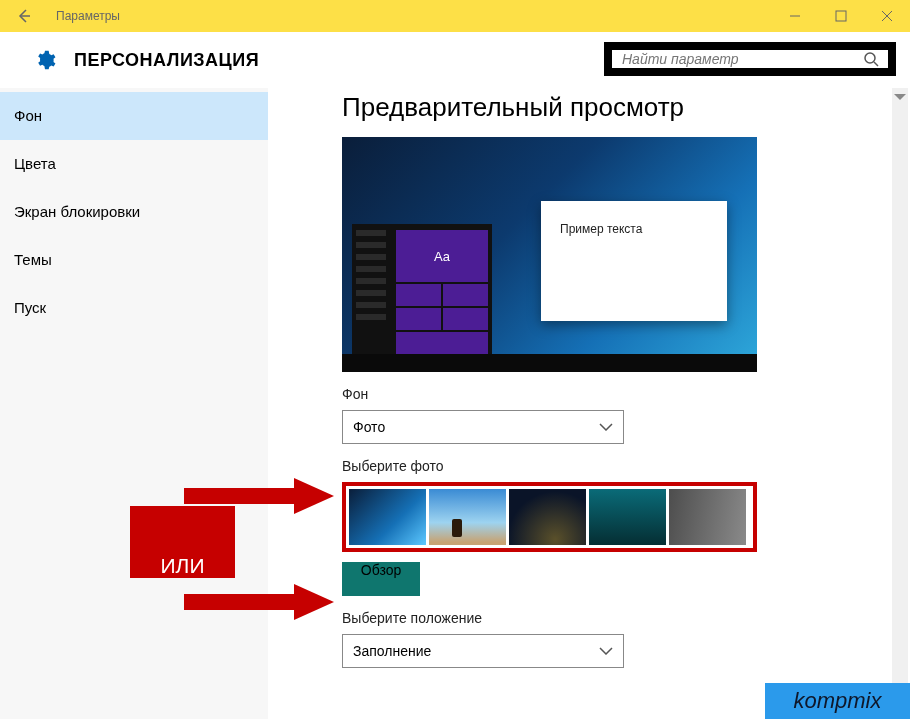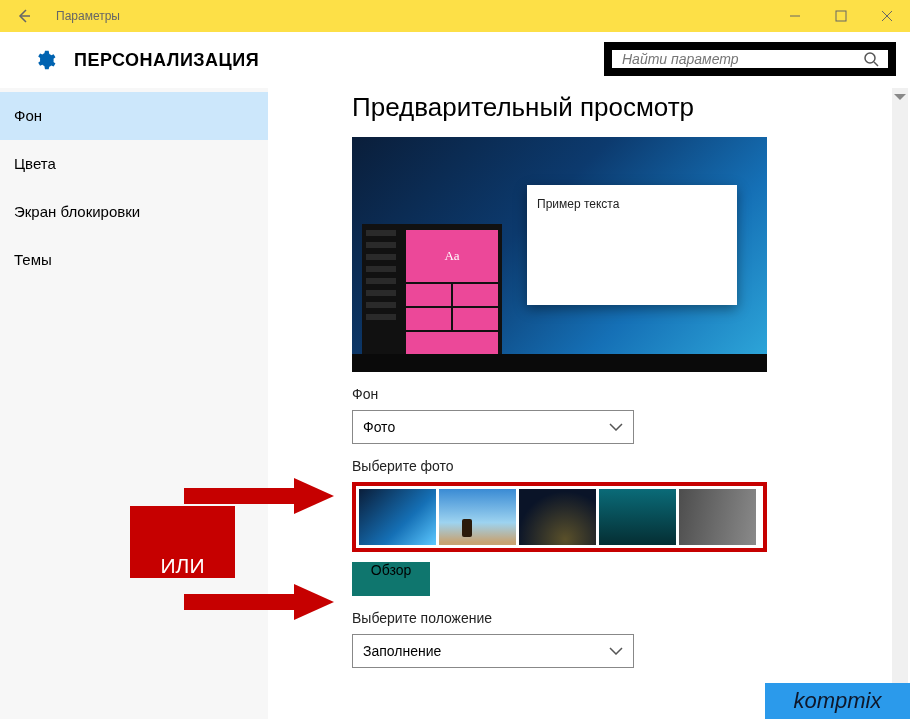--- a/index.html
+++ b/index.html
@@ -74,21 +74,20 @@
   }
   .search-icon {
     width: 34px; height: 100%;
     display: flex; align-items: center; justify-content: center;
     color: #555;
   }
   .body {
     display: flex;
     height: 631px;
     position: relative;
-    gap: 10px;
   }
   .sidebar {
     width: 268px;
     background: #f7f7f7;
     padding-top: 4px;
   }
   .sidebar-item {
     height: 48px;
     display: flex;
     align-items: center;
@@ -131,28 +130,28 @@
   }
   .pv-row { height: 6px; margin: 6px 4px; background: #2a2a2a; }
   .pv-tiles {
     position: absolute; left: 44px; top: 6px;
     width: 92px; height: 122px;
     display: grid;
     grid-template-columns: 1fr 1fr;
     grid-template-rows: 52px 22px 22px 22px;
     gap: 2px;
   }
-  .tile { background: #ec4899; font-family: Liberation Serif, serif; }
+  .tile { background: #4c1d95; }
   .tile.big { grid-column: 1/3; display:flex; align-items:center; justify-content:center; color:#fff; font-size:13px;}
   .pv-window {
-    position: absolute; right: 30px; top: 48px;
-    width: 210px; height: 120px;
+    position: absolute; right: 30px; top: 64px;
+    width: 186px; height: 120px;
     background: #fff;
     box-shadow: 0 4px 12px rgba(0,0,0,0.4);
-    padding: 10px;
+    padding: 19px;
   }
   .pv-window-text { font-size: 12px; color: #222; }
 
   .field-group { margin-top: 14px; }
   .field-label { font-size: 14px; color: #222; margin-bottom: 8px; }
   .dropdown {
     width: 282px; height: 34px;
     border: 1px solid #888;
     display: flex; align-items: center;
     padding: 0 10px;
@@ -279,20 +278,23 @@
       </div>
     <div class="sidebar-item">
         <span>Цвета</span>
       </div>
     <div class="sidebar-item">
         <span>Экран блокировки</span>
       </div>
     <div class="sidebar-item">
         <span>Темы</span>
       </div>
+    <div class="sidebar-item">
+        <span>Пуск</span>
+      </div>
   </div>
 
   <div class="main">
     <div class="preview-heading">Предварительный просмотр</div>
 
     <div class="preview-box">
       <div class="pv-start">
         <div class="pv-start-left">
           <div class="pv-row"></div>
             <div class="pv-row"></div>

